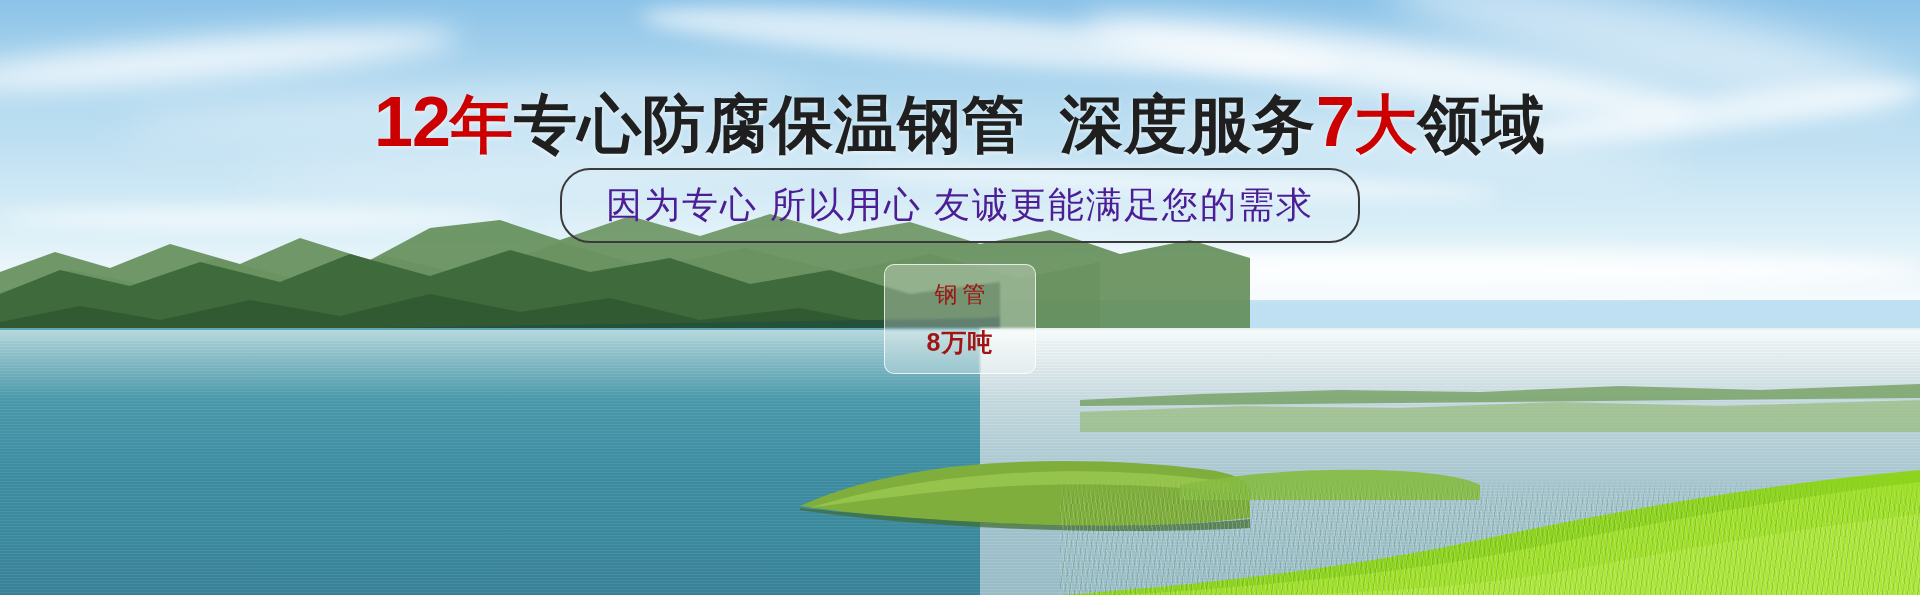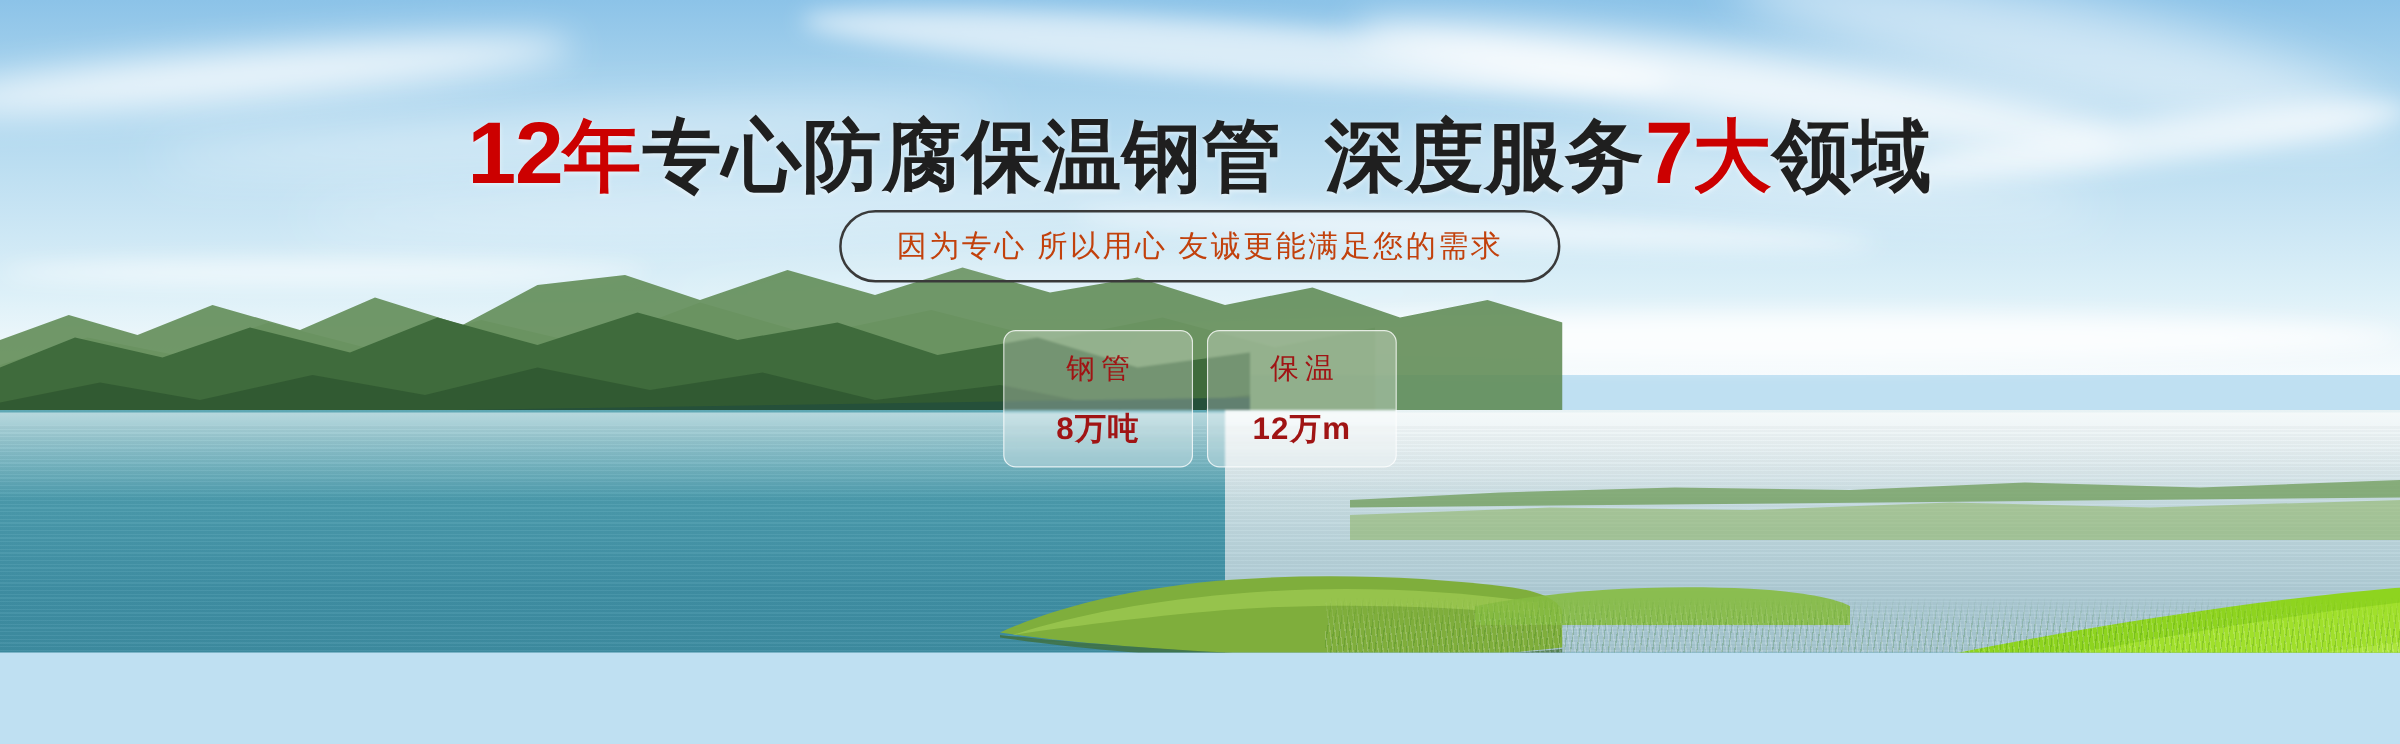--- a/index.html
+++ b/index.html
@@ -5,21 +5,21 @@
   * { margin:0; padding:0; box-sizing:border-box; }
   html,body { width:1920px; height:595px; overflow:hidden; }
   body {
     font-family:"Liberation Sans", sans-serif;
     background:#bfe0f2;
   }
 
   .banner {
     position:relative;
     width:1920px;
-    height:522px;
+    height:595px;
     overflow:hidden;
   }
 
   
   .sky {
     position:absolute; left:0; top:0; width:1920px; height:300px;
     background:linear-gradient(to bottom,
         #8cc3e8 0%,
         #a3d0ec 18%,
         #b6dbf0 38%,
@@ -132,23 +132,23 @@
 
   
   .sub-pill {
     position:absolute;
     left:50%;
     transform:translateX(-50%);
     top:168px;
     padding:11px 44px;
     border:2px solid #3a3a3a;
     border-radius:30px;
-    font-size:24px;
+    font-size:36px;
     letter-spacing:2px;
-    color:#c2410c;
+    color:#4c1d95;
     white-space:nowrap;
     background:rgba(255,255,255,0.06);
   }
 
   
   .cards {
     position:absolute;
     left:50%;
     transform:translateX(-50%);
     top:264px;
@@ -254,19 +254,15 @@
     <span class="accent num">12</span><span class="accent">年</span><span>专心防腐保温钢管</span><span class="gap"></span><span>深度服务</span><span class="accent num">7</span><span class="accent">大</span><span>领域</span>
   </div>
 
   <div class="sub-pill">因为专心 所以用心  友诚更能满足您的需求</div>
 
   <div class="cards">
     <div class="card">
       <div class="c-label">钢管</div>
       <div class="c-value"><span>8万吨</span></div>
     </div>
-    <div class="card">
-      <div class="c-label">保温</div>
-      <div class="c-value"><span>12万m</span></div>
-    </div>
   </div>
 
 </div>
 
 </body></html>

